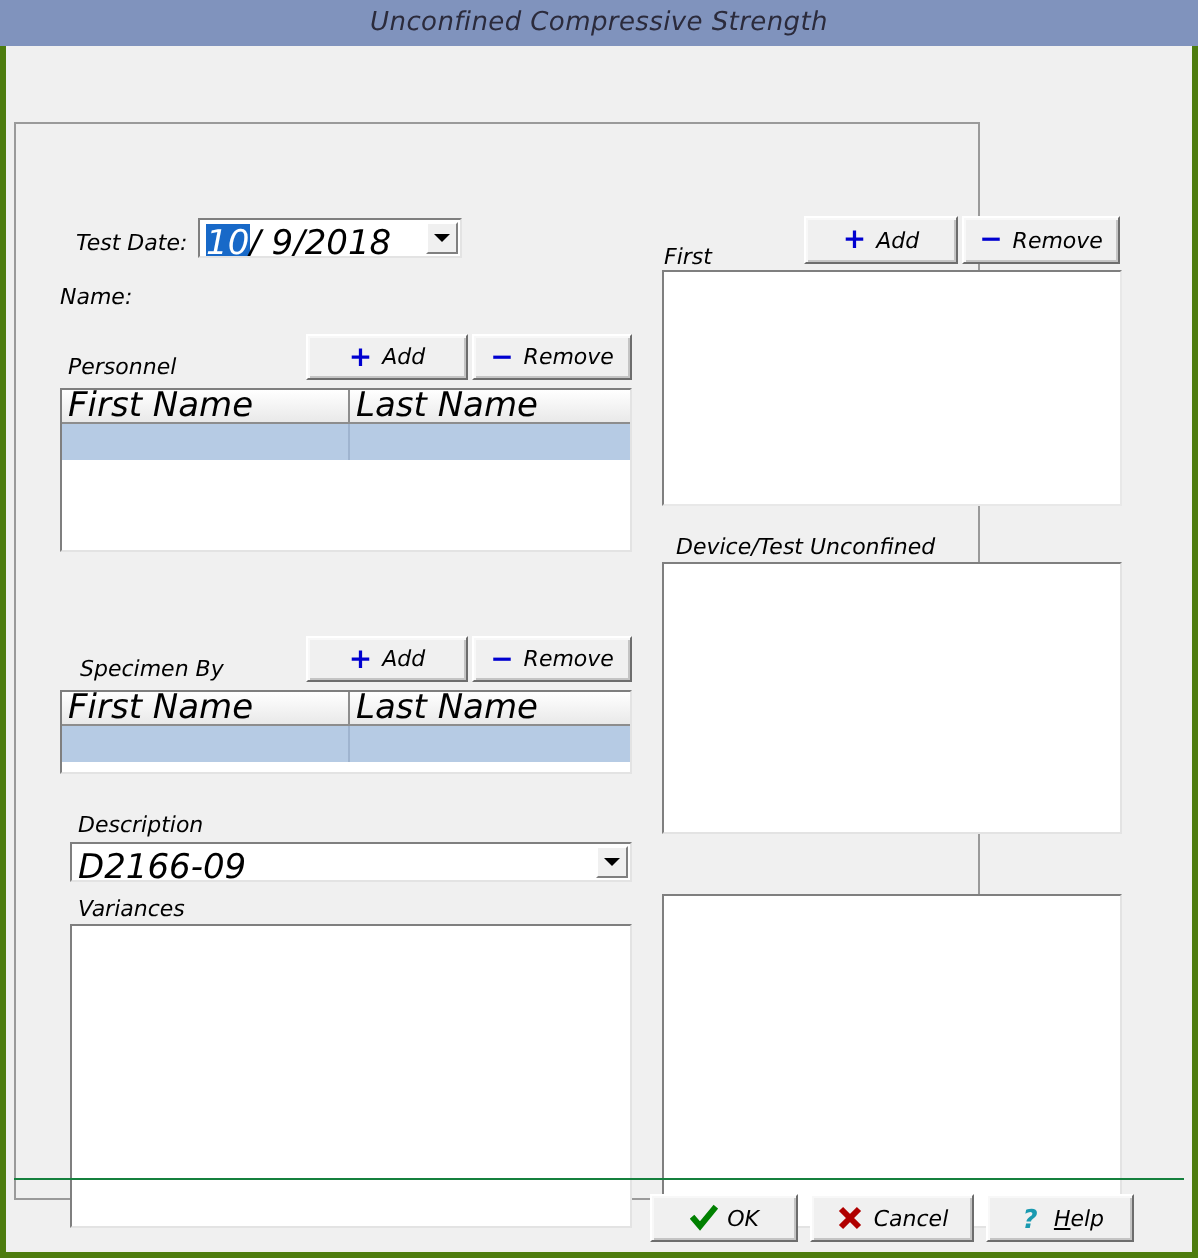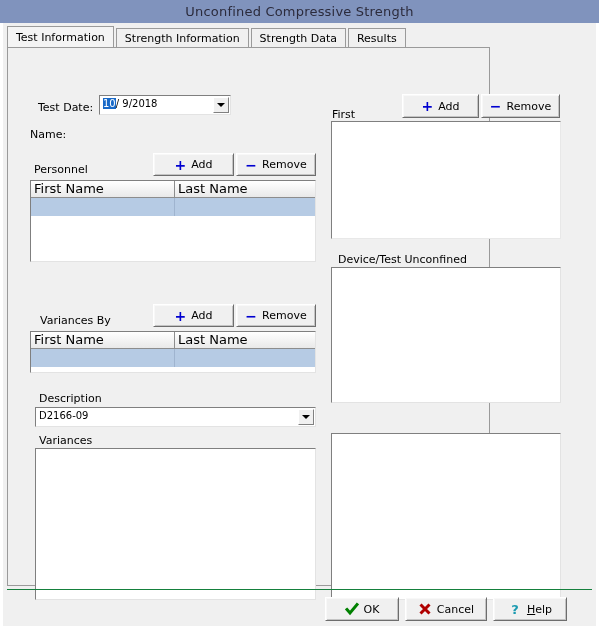--- a/index.html
+++ b/index.html
@@ -14,22 +14,23 @@
     font-size: 11px;
     color: #000;
     overflow: hidden;
   }
 
   
   .window {
     position: absolute;
     left: 0; top: 0;
     width: 599px; height: 629px;
-    background: #ffffff;
-    box-sizing: border-box;
+    background: #4d7c0f;
+    box-sizing: border-box;
+    font-style: italic;
   }
   .titlebar {
     position: absolute;
     left: 0; top: 0;
     width: 599px; height: 23px;
     background: #8093bd;
     color: #2b2b3c;
     font-size: 13px;
     display: flex;
     align-items: center;
@@ -73,21 +74,21 @@
     background: #f4f4f4;
     border-color: #9a9a9a;
     position: relative;
     z-index: 3;
     margin-left: 0;
   }
 
   
   .tabpage {
     position: absolute;
-    left: 4px; top: 24px;
+    left: 4px; top: 38px;
     width: 483px; height: 539px;
     background: #f0f0f0;
     border: 1px solid #9a9a9a;
     box-sizing: border-box;
   }
 
   
   .lbl {
     position: absolute;
     font-size: 11px;
@@ -115,21 +116,21 @@
     white-space: nowrap;
     color: #000;
   }
 
   .combo {
     position: absolute;
     background: #fff;
     border: 1px solid;
     border-color: #7f7f7f #e3e3e3 #e3e3e3 #7f7f7f;
     box-sizing: border-box;
-    font-size: 10px;
+    font-size: 17px;
     overflow: hidden;
     white-space: nowrap;
     color: #000;
   }
   .combo .cval {
     position: absolute;
     left: 3px; top: 2px;
   }
   .combo .cbtn {
     position: absolute;
@@ -185,21 +186,21 @@
     overflow: hidden;
   }
   .grid-head {
     display: flex;
     height: 17px;
     background: linear-gradient(#ffffff, #e9e9e9);
     border-bottom: 1px solid #8d8d8d;
     box-sizing: border-box;
   }
   .grid-head .gh {
-    font-size: 13px;
+    font-size: 17px;
     line-height: 16px;
     padding-left: 3px;
     box-sizing: border-box;
     border-right: 1px solid #8d8d8d;
     overflow: hidden;
     white-space: nowrap;
     color: #000;
   }
   .grid-row {
     display: flex;
@@ -237,34 +238,20 @@
 <body>
 
 <div class="window">
 
   <div class="titlebar">
     <span>Unconfined Compressive Strength</span>
   </div>
 
   <div class="client">
 
-    <div class="tabstrip">
-      <div class="tab active">
-        <span>Test Information</span>
-      </div>
-      <div class="tab">
-        <span>Strength Information</span>
-      </div>
-      <div class="tab">
-        <span>Strength Data</span>
-      </div>
-      <div class="tab">
-        <span>Results</span>
-      </div>
-    </div>
 
     <div class="tabpage">
 
       <div class="lbl" style="left:30px; top:53px;">Test Date:</div>
       <div class="combo" style="left:91px; top:47px; width:132px; height:20px;">
         <span class="cval"><span class="sel">10</span><span>/  9/2018</span></span>
         <span class="cbtn">
           <span class="arrow-down"></span>
         </span>
       </div>
@@ -284,21 +271,21 @@
         <div class="grid-head">
           <div class="gh" style="width:144px;">First Name</div>
           <div class="gh" style="width:140px; border-right:none;">Last Name</div>
         </div>
         <div class="grid-row selected">
           <div class="gc" style="width:144px;"></div>
           <div class="gc" style="width:140px; border-right:none;"></div>
         </div>
       </div>
 
-      <div class="lbl" style="left:32px; top:266px;">Variances By</div>
+      <div class="lbl" style="left:32px; top:266px;">Specimen By</div>
       <div class="btn" style="left:145px; top:256px; width:81px; height:23px;">
         <span class="plus">+</span>
         <span>Add</span>
       </div>
       <div class="btn" style="left:228px; top:256px; width:80px; height:23px;">
         <span class="minus">−</span>
         <span>Remove</span>
       </div>
       <div class="grid" style="left:22px; top:283px; width:286px; height:42px;">
         <div class="grid-head">

